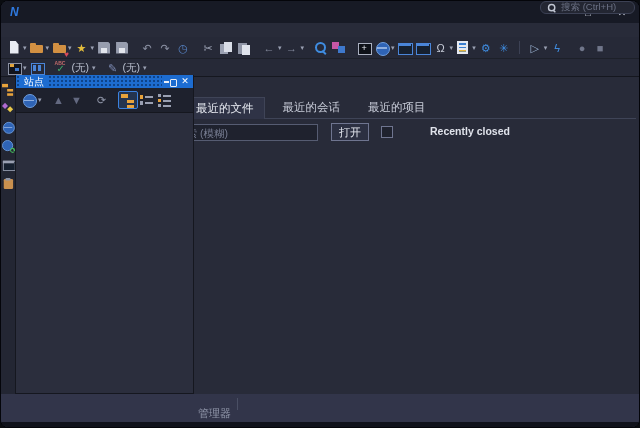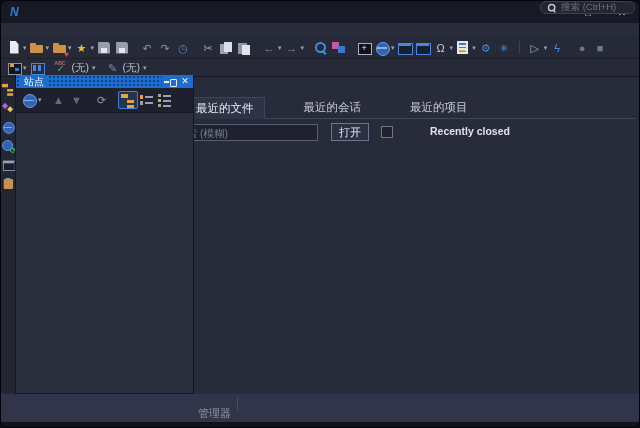--- a/index.html
+++ b/index.html
@@ -83,21 +83,21 @@
   .shp-gem::after{left:8px;top:7px;width:5px;height:5px;background:#e8c84a;transform:rotate(45deg);}
 
   
   #workspace{position:absolute;left:0;top:76px;width:100%;height:317px;background:#282b39;}
   #sidebar-strip{position:absolute;left:0;top:0;width:15px;height:100%;background:#232633;border-right:1px solid #1d2029;display:flex;flex-direction:column;align-items:center;padding-top:2px;}
   .side-btn{width:15px;height:15px;margin:2px 0;display:flex;align-items:center;justify-content:center;}
   .side-btn .shp{transform:scale(.85);}
 
   
   #home{position:absolute;left:150px;top:0;right:3px;height:100%;}
-  #tab-row{position:absolute;left:0;top:23px;right:0;height:19px;border-bottom:1px solid #3f4457;display:flex;align-items:flex-end;padding-left:34px;gap:21px;}
+  #tab-row{position:absolute;left:0;top:23px;right:0;height:19px;border-bottom:1px solid #3f4457;display:flex;align-items:flex-end;padding-left:34px;}
   .tab{font-size:11.5px;color:#c8ccd8;padding:3px 10px 3px 10px;margin-right:8px;white-space:nowrap;}
   .tab.selected{background:#2f3346;border:1px solid #3f4457;border-bottom:none;margin-bottom:-1px;color:#e8ebf2;}
   #search-row{position:absolute;left:0;top:47px;right:0;height:18px;}
   #fuzzy-search{position:absolute;left:20px;top:0;width:147px;height:17px;background:#1f222e;border:1px solid #565c72;color:#d8dbe4;font-size:10.5px;padding:0 4px;font-family:inherit;}
   #fuzzy-search::placeholder{color:#777d92;}
   #open-button{position:absolute;left:180px;top:-1px;width:38px;height:18px;background:#2c3042;border:1px solid #6f7590;color:#e4e7ef;font-size:11px;display:flex;align-items:center;justify-content:center;}
   #recent-check{position:absolute;left:230px;top:2px;width:12px;height:12px;background:#1f222e;border:1px solid #6f7590;}
   #recent-label{position:absolute;left:247px;top:1px;font-size:10.5px;font-weight:bold;color:#e0e3eb;white-space:nowrap;margin-left:32px;}
 
   

